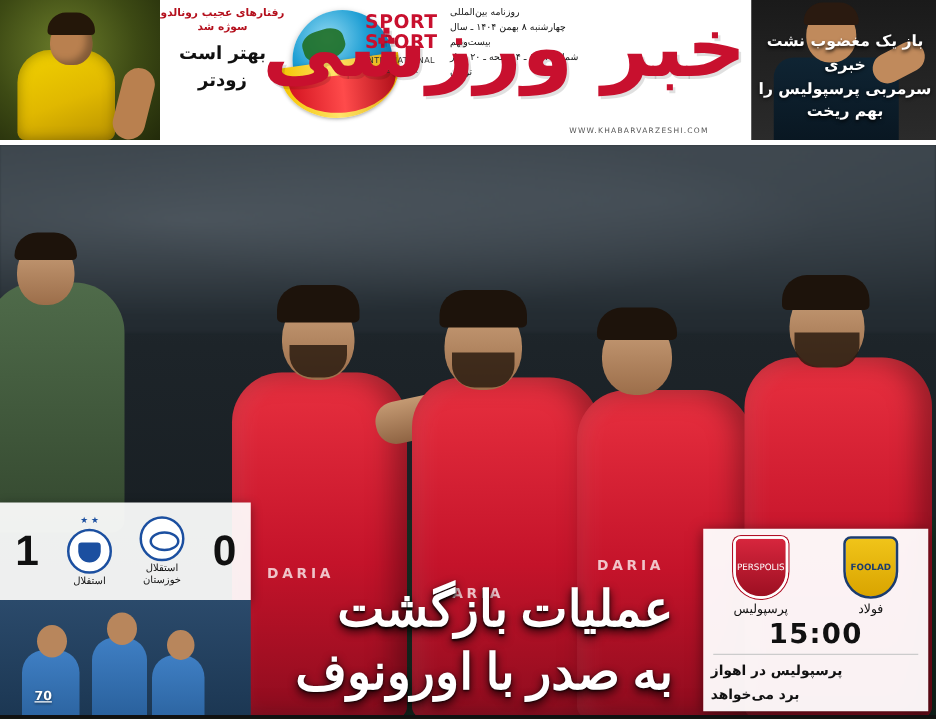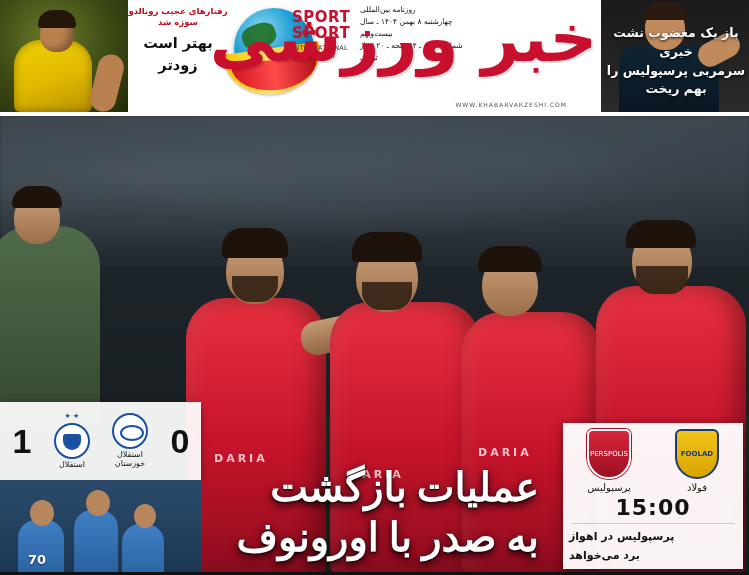--- a/index.html
+++ b/index.html
@@ -226,22 +226,23 @@
   
   .smallphoto{
     position:absolute;left:0;top:364px;width:201px;height:211px;
     background:linear-gradient(180deg,#2b4a6b 0%,#16304a 60%,#0d2033 100%);
     overflow:hidden;
   }
   .sp-p{position:absolute;border-radius:18px 18px 4px 4px;}
   .sp-blue{background:linear-gradient(180deg,#3f7fc4,#1d4f85);}
   .sp-head{position:absolute;border-radius:50%;background:#b8865c;}
   .sp-num{
-    position:absolute;color:#fff;font-size:13px;font-weight:bold;direction:ltr;
+    position:absolute;color:#fff;font-size:10px;font-weight:bold;direction:ltr;
     text-shadow:0 1px 2px rgba(0,0,0,.6);
+    text-decoration:underline;
   }
 
   
   .headline{
     position:absolute;right:210px;bottom:12px;width:400px;
     direction:rtl;text-align:right;color:#fff;
     text-shadow:0 3px 8px rgba(0,0,0,.9), 0 1px 2px rgba(0,0,0,.9);
     font-family:Liberation Serif, serif;
   }
   .headline .h1{font-size:40px;font-weight:bold;line-height:1.25;letter-spacing:-1px;}

